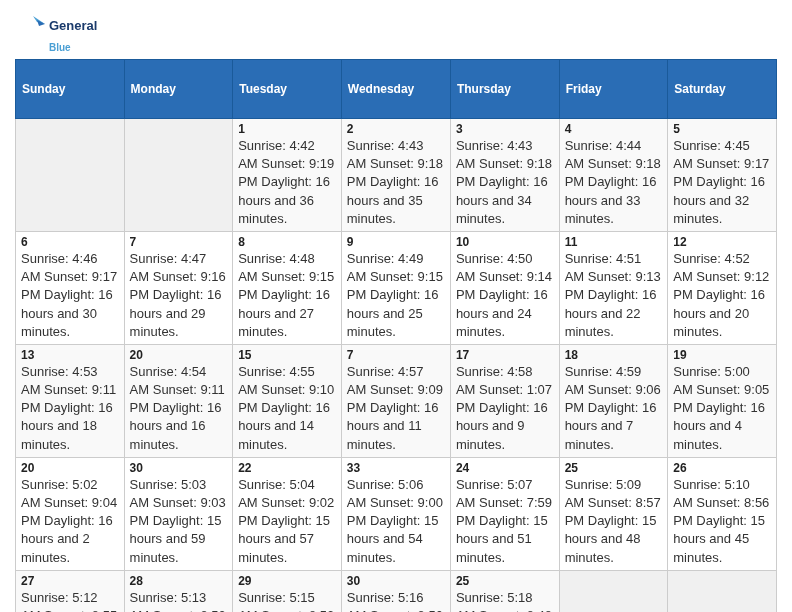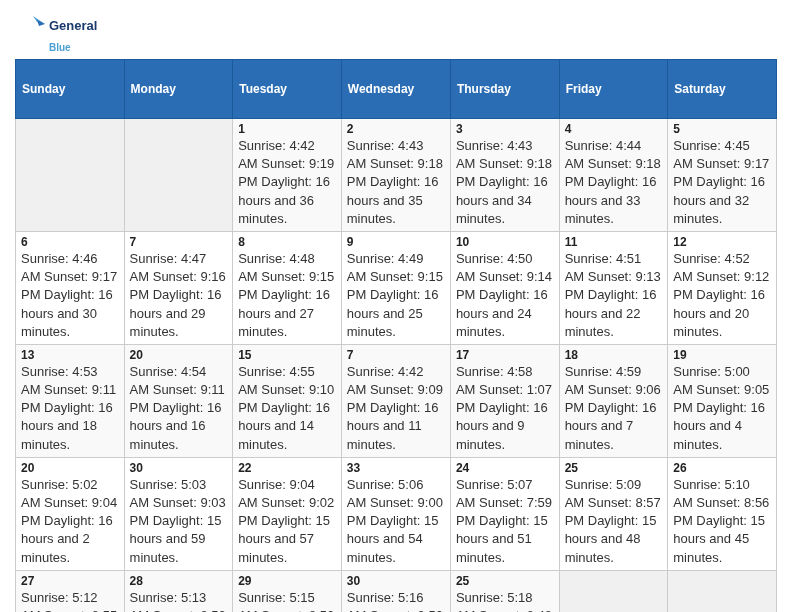--- a/index.html
+++ b/index.html
@@ -214,21 +214,21 @@
 Daylight: 16 hours and 16 minutes.</div>
           </td>
           <td>
             <span class="day-num">15</span>
             <div class="day-info">Sunrise: 4:55 AM
 Sunset: 9:10 PM
 Daylight: 16 hours and 14 minutes.</div>
           </td>
           <td>
             <span class="day-num">7</span>
-            <div class="day-info">Sunrise: 4:42 AM
+            <div class="day-info">Sunrise: 4:57 AM
 Sunset: 9:09 PM
 Daylight: 16 hours and 11 minutes.</div>
           </td>
           <td>
             <span class="day-num">17</span>
             <div class="day-info">Sunrise: 4:58 AM
 Sunset: 1:07 PM
 Daylight: 16 hours and 9 minutes.</div>
           </td>
           <td>
@@ -252,21 +252,21 @@
 Daylight: 16 hours and 2 minutes.</div>
           </td>
           <td>
             <span class="day-num">30</span>
             <div class="day-info">Sunrise: 5:03 AM
 Sunset: 9:03 PM
 Daylight: 15 hours and 59 minutes.</div>
           </td>
           <td>
             <span class="day-num">22</span>
-            <div class="day-info">Sunrise: 9:04 AM
+            <div class="day-info">Sunrise: 5:04 AM
 Sunset: 9:02 PM
 Daylight: 15 hours and 57 minutes.</div>
           </td>
           <td>
             <span class="day-num">33</span>
             <div class="day-info">Sunrise: 5:06 AM
 Sunset: 9:00 PM
 Daylight: 15 hours and 54 minutes.</div>
           </td>
           <td>

